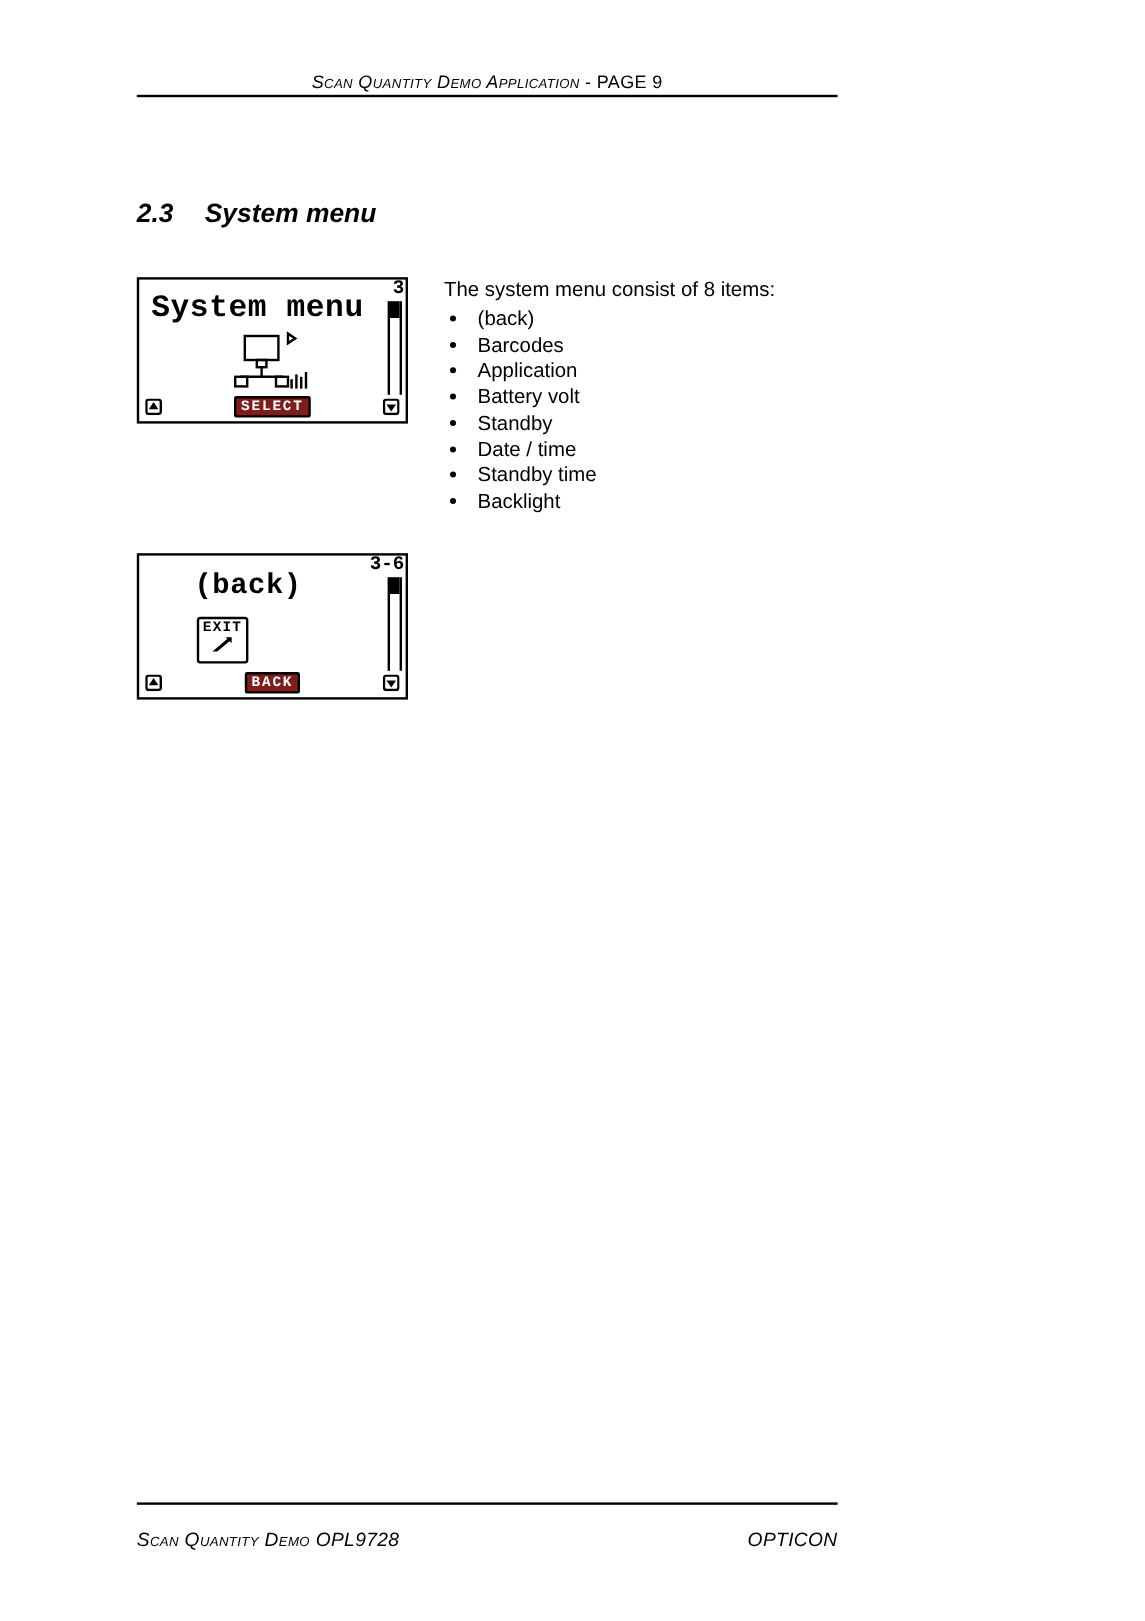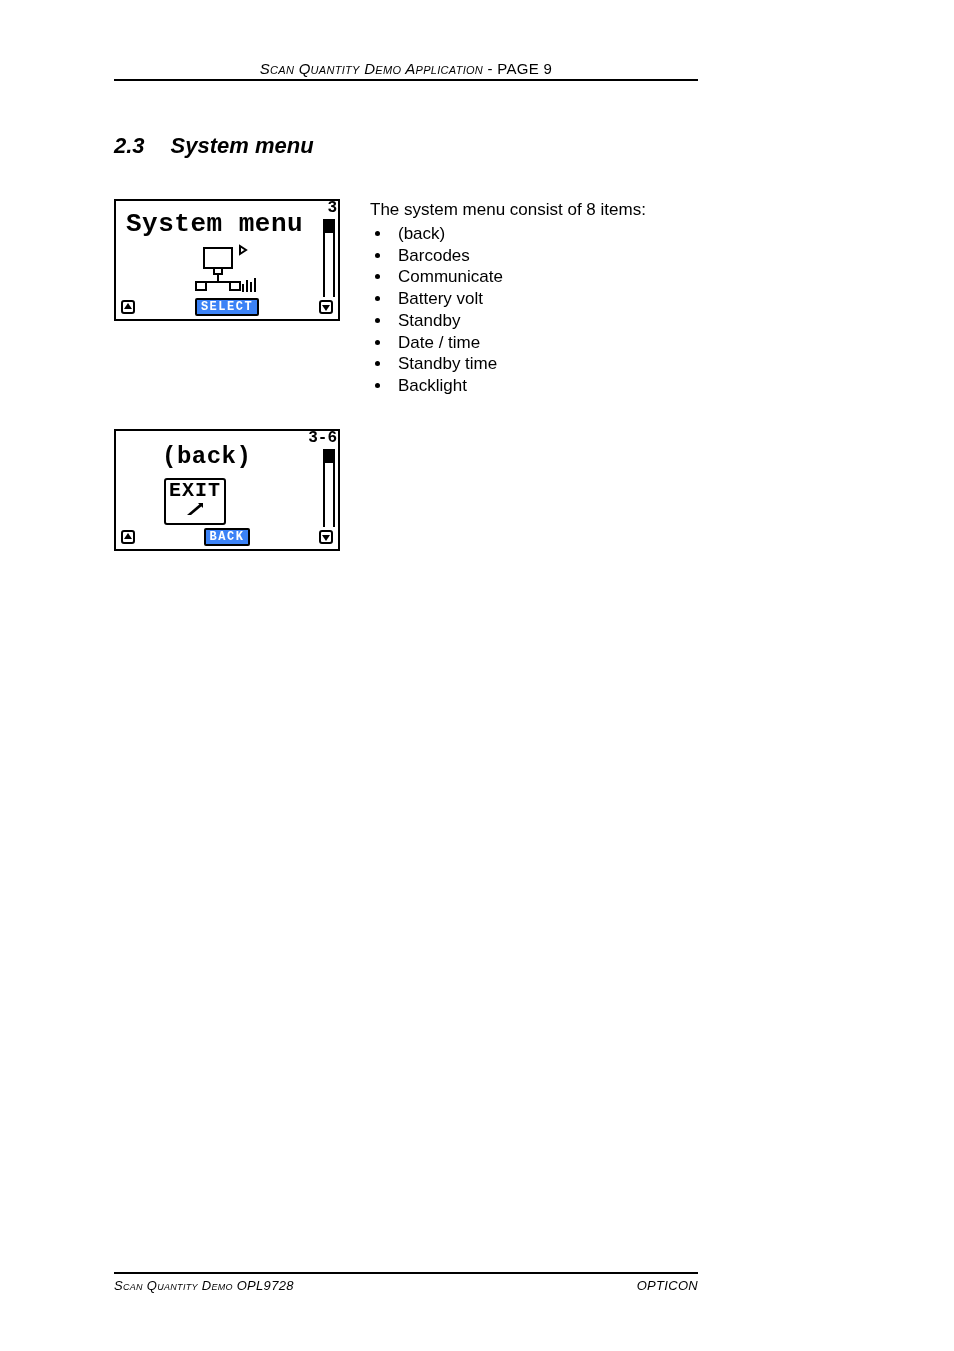--- a/index.html
+++ b/index.html
@@ -21,21 +21,21 @@
     padding-bottom: 2px;
     text-align: center;
     font-size: 15px;
     letter-spacing: 0.3px;
   }
   .header-italic {
     font-style: italic;
     font-variant: small-caps;
   }
   .heading {
-    margin-top: 52px;
+    margin-top: 84px;
     font-size: 22px;
     font-weight: bold;
     font-style: italic;
     display: flex;
     gap: 26px;
   }
   .intro {
     margin-top: 22px;
     font-size: 19px;
     line-height: 1.25;
@@ -89,21 +89,21 @@
     bottom: 0;
     height: 22px;
     display: flex;
     align-items: center;
     justify-content: space-between;
     padding: 0 4px 2px 4px;
     box-sizing: border-box;
   }
   .lcd-label {
     display: inline-block;
-    background: #3b82f6;
+    background: #7f1d1d;
     color: #fff;
     font-size: 12px;
     font-weight: bold;
     letter-spacing: 1.5px;
     padding: 1px 4px;
     border: 2px solid #000;
     border-radius: 2px;
     line-height: 1;
   }
   .lcd-arrow {
@@ -144,38 +144,38 @@
   }
   .lcd-exit-box {
     display:inline-block;
     border:2px solid #000;
     border-radius:3px;
     padding:1px 3px 2px 3px;
     line-height:1;
   }
   .lcd-exit-text{
     font-weight:bold;
-    font-size:20px;
+    font-size:12px;
     letter-spacing:1px;
     display:block;
   }
   .lcd-exit-arrow{
     display:block;
     text-align:center;
   }
   .footer {
     position: absolute;
     left: 114px;
     right: 114px;
     bottom: 58px;
     border-top: 2px solid #000;
-    padding-top: 4px;
+    padding-top: 21px;
     display: flex;
     justify-content: space-between;
-    font-size: 13px;
+    font-size: 16px;
     font-style: italic;
   }
   .footer-left { font-variant: small-caps; letter-spacing:0.3px;}
   .footer-right { font-variant: small-caps; letter-spacing:0.3px;text-align:center;}
 </style>
 </head>
 <body>
 
 <div class="page">
 
@@ -226,21 +226,21 @@
             </svg>
         </span>
       </div>
     </div>
 
     <div class="right-text">
       <div>The system menu consist of 8 items:</div>
       <ul>
         <li>(back)</li>
         <li>Barcodes</li>
-        <li>Communicate</li>
+        <li>Application</li>
         <li>Battery volt</li>
         <li>Standby</li>
         <li>Date / time</li>
         <li>Standby time</li>
         <li>Backlight</li>
       </ul>
     </div>
   </div>
 
   <div class="content-row" style="margin-top:32px">

